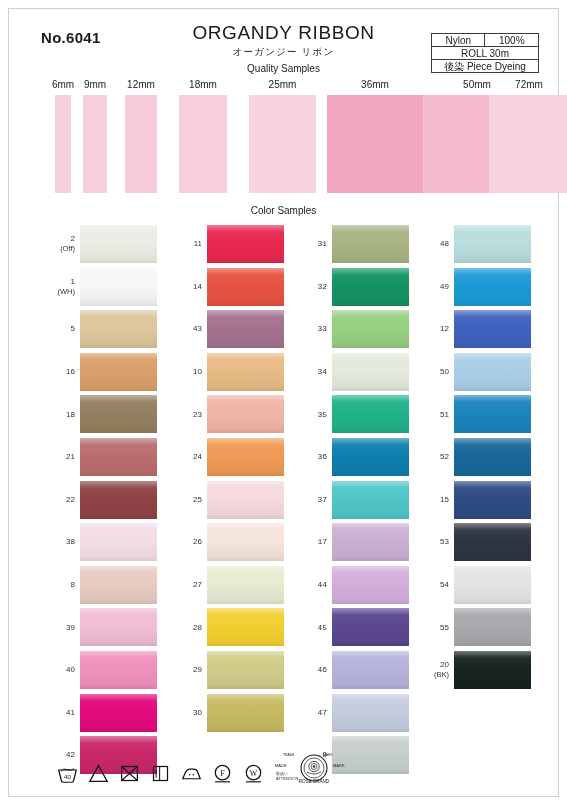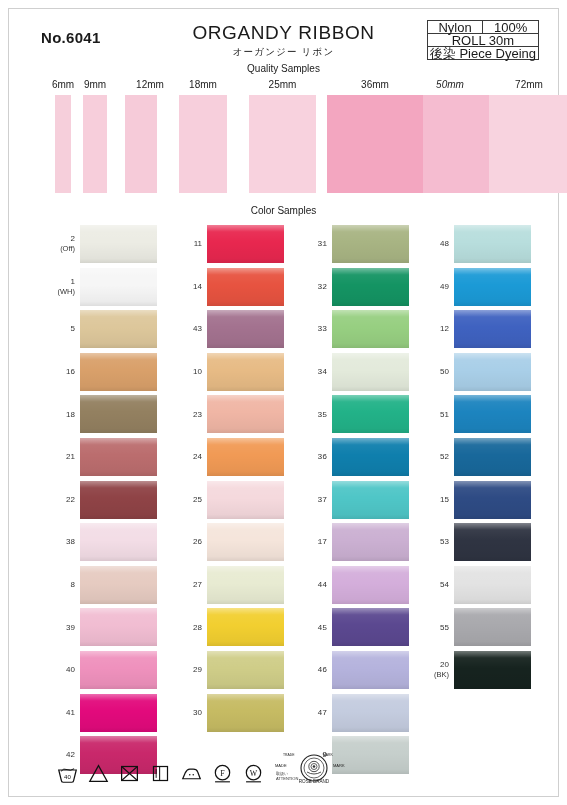--- a/index.html
+++ b/index.html
@@ -35,25 +35,25 @@
   }
   .title-jp{
     font-size:9.5px;letter-spacing:1.2px;line-height:14px;margin-top:1px;
   }
   .section-quality{
     font-size:10px;line-height:14px;margin-top:3px;
   }
 
   
   .spec{
-    position:absolute;right:19px;top:11px;
+    position:absolute;right:19px;top:24px;
     width:108px;
     border:1px solid #3a3a3a;
     border-collapse:collapse;
-    font-size:13px;
+    font-size:10px;
     background:#fff;
   }
   .spec td{
     border:1px solid #3a3a3a;
     text-align:center;
     padding:1.5px 2px;
     line-height:9px;
     white-space:nowrap;
   }
 
@@ -152,25 +152,25 @@
       <tr>
         <td colspan="2">後染  Piece Dyeing</td>
       </tr>
     </tbody>
       </table>
   </div>
 
   <div class="qs-labels" id="qs-labels">
       <div class="qs-label" style="left: 54px;">6mm</div>
       <div class="qs-label" style="left: 86px;">9mm</div>
-      <div class="qs-label" style="left: 141px;">12mm</div>
+      <div class="qs-label" style="left: 132px;">12mm</div>
       <div class="qs-label" style="left: 194px;">18mm</div>
       <div class="qs-label" style="left: 273.5px;">25mm</div>
       <div class="qs-label" style="left: 366px;">36mm</div>
-      <div class="qs-label" style="left: 441px; font-style: italic;">50mm</div>
+      <div class="qs-label" style="left: 468px;">50mm</div>
       <div class="qs-label" style="left: 520px;">72mm</div>
     </div>
 
   <div class="qs-strip" id="qs-strip">
       <div class="qs-swatch weave" style="left: 46px; width: 16px; background: rgb(246, 207, 219);"></div>
       <div class="qs-swatch weave" style="left: 74px; width: 24px; background: rgb(247, 206, 219);"></div>
       <div class="qs-swatch weave" style="left: 116px; width: 32px; background: rgb(246, 203, 217);"></div>
       <div class="qs-swatch weave" style="left: 170px; width: 48px; background: rgb(247, 207, 220);"></div>
       <div class="qs-swatch weave" style="left: 240px; width: 67px; background: rgb(248, 210, 222);"></div>
       <div class="qs-swatch weave" style="left: 318px; width: 96px; background: rgb(243, 166, 192);"></div>

